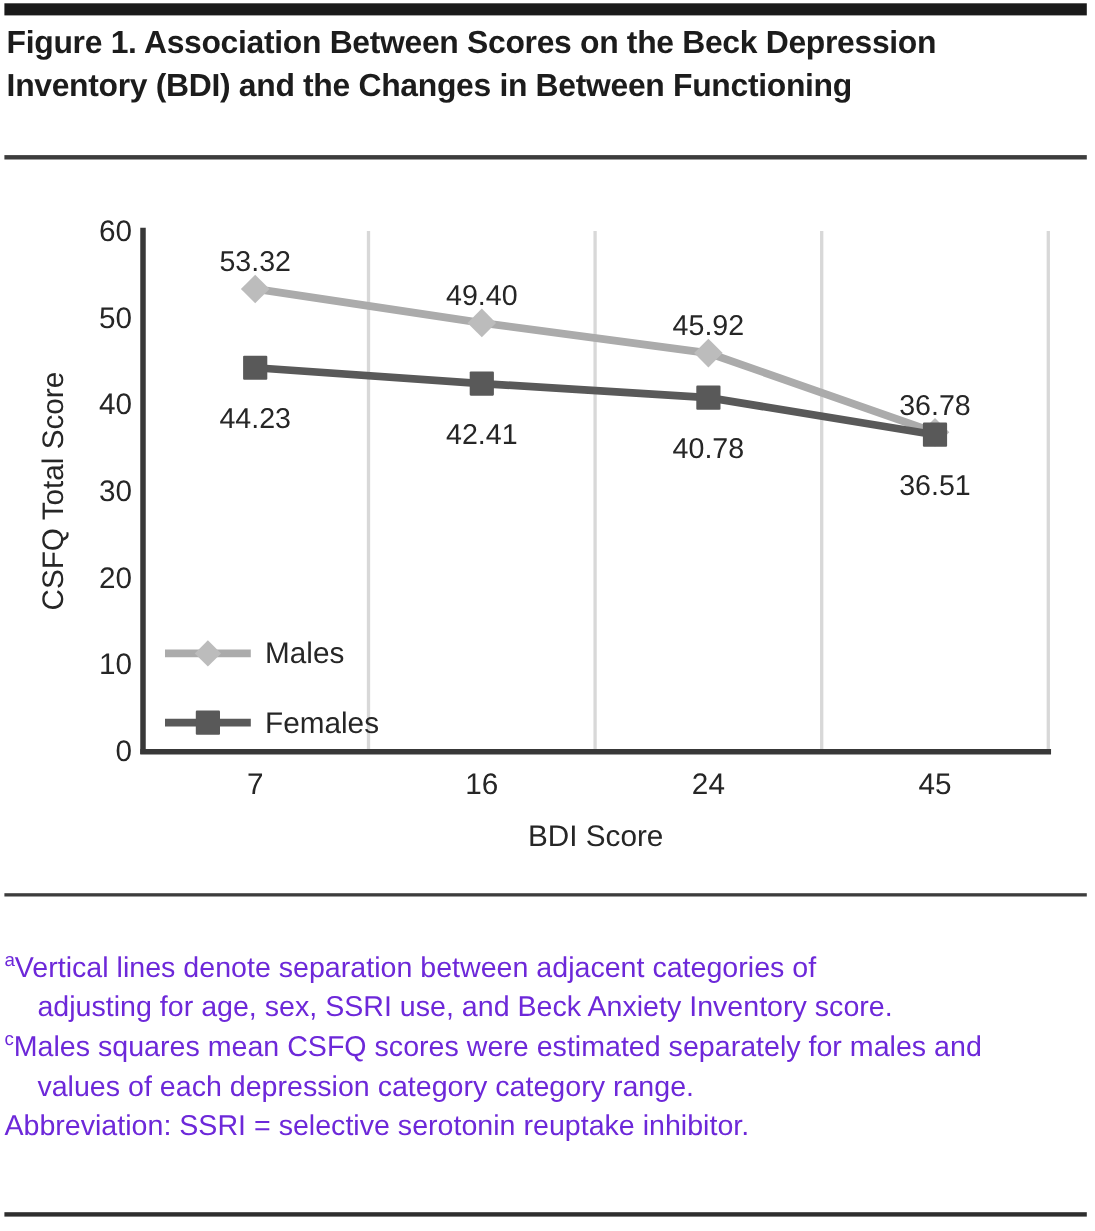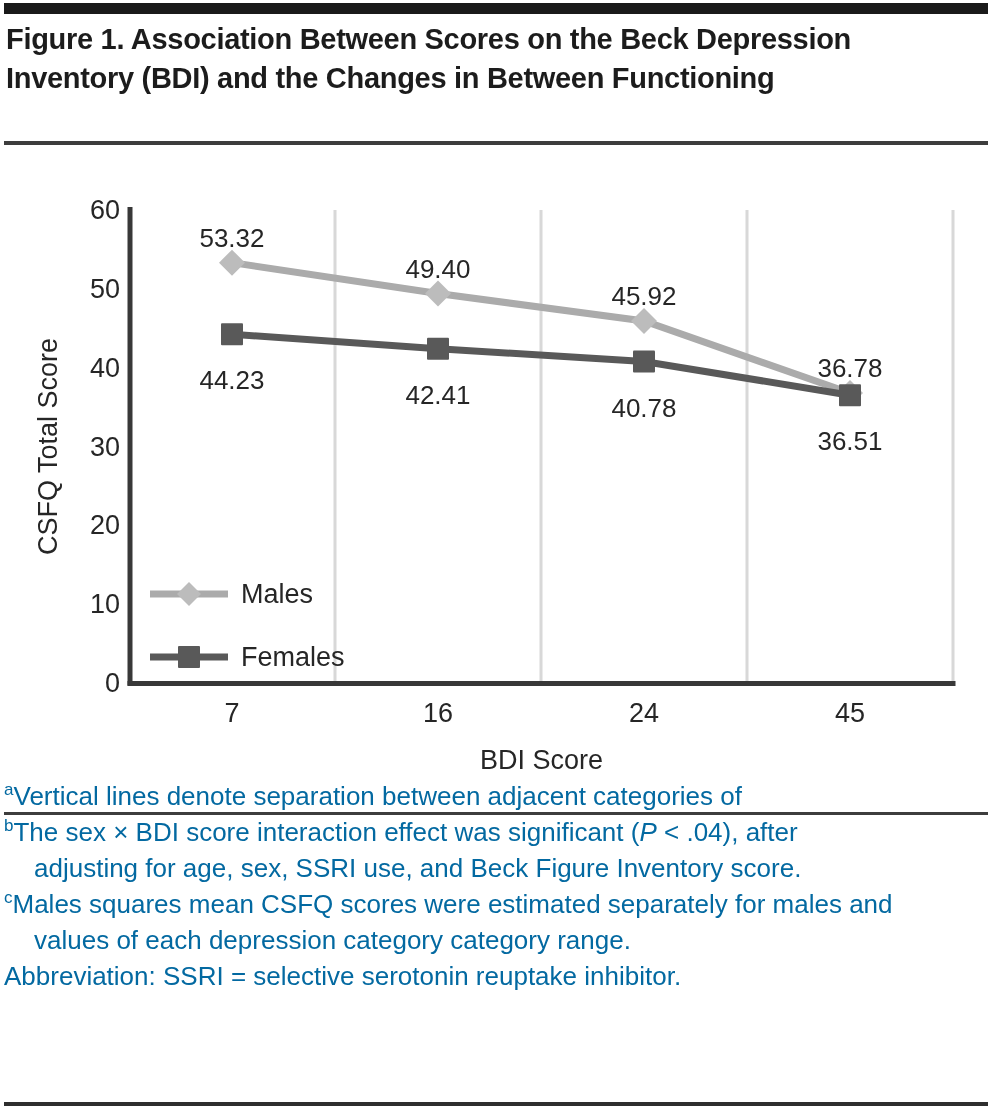--- a/index.html
+++ b/index.html
@@ -27,22 +27,22 @@
     position: absolute; left: 4px; top: 141px;
     width: 984px; height: 4px; background: #3d3d3d;
   }
   #chart { position: absolute; left: 0; top: 170px; }
   #chart text { font-family: "Liberation Sans", sans-serif; fill: #262626; }
   .foot-rule {
     position: absolute; left: 4px; top: 812px;
     width: 984px; height: 3px; background: #3d3d3d;
   }
   .footnotes {
-    position: absolute; left: 4px; top: 778px; width: 988px;
-    font-size: 26px; line-height: 36px; color: #0369a1;
+    position: absolute; left: 4px; top: 861px; width: 988px;
+    font-size: 26px; line-height: 36px; color: #6d28d9;
   }
   .fn-line { white-space: nowrap; }
   .fn-line.cont { padding-left: 30px; }
   .fn-line sup { font-size: 17px; line-height: 0; }
   .fn-line em { font-style: italic; }
   .bottom-rule {
     position: absolute; left: 4px; top: 1102px;
     width: 984px; height: 4px; background: #2e2e2e;
   }
 </style>
@@ -103,22 +103,21 @@
       <text x="241" y="603" text-anchor="start" font-size="27">Males</text>
       <line x1="150" y1="657" x2="228" y2="657" stroke="#595959" stroke-width="7"></line>
       <rect x="178" y="646" width="22" height="22" rx="1" fill="#595959"></rect>
       <text x="241" y="666" text-anchor="start" font-size="27">Females</text>
     </svg>
 
   <div class="foot-rule"></div>
 
   <div class="footnotes" id="footnotes">
       <div class="fn-line"><sup>a</sup><span>Vertical lines denote separation between adjacent categories of</span></div>
-      <div class="fn-line"><sup>b</sup><span>The sex × BDI score interaction effect was significant (</span><em>P</em><span> &lt; .04), after</span></div>
-      <div class="fn-line cont"><span>adjusting for age, sex, SSRI use, and Beck Figure Inventory score.</span></div>
+      <div class="fn-line cont"><span>adjusting for age, sex, SSRI use, and Beck Anxiety Inventory score.</span></div>
       <div class="fn-line"><sup>c</sup><span>Males squares mean CSFQ scores were estimated separately for males and</span></div>
       <div class="fn-line cont"><span>values of each depression category category range.</span></div>
       <div class="fn-line"><span>Abbreviation: SSRI = selective serotonin reuptake inhibitor.</span></div>
     </div>
 
   <div class="bottom-rule"></div>
 
 </div>
 
 </body></html>

